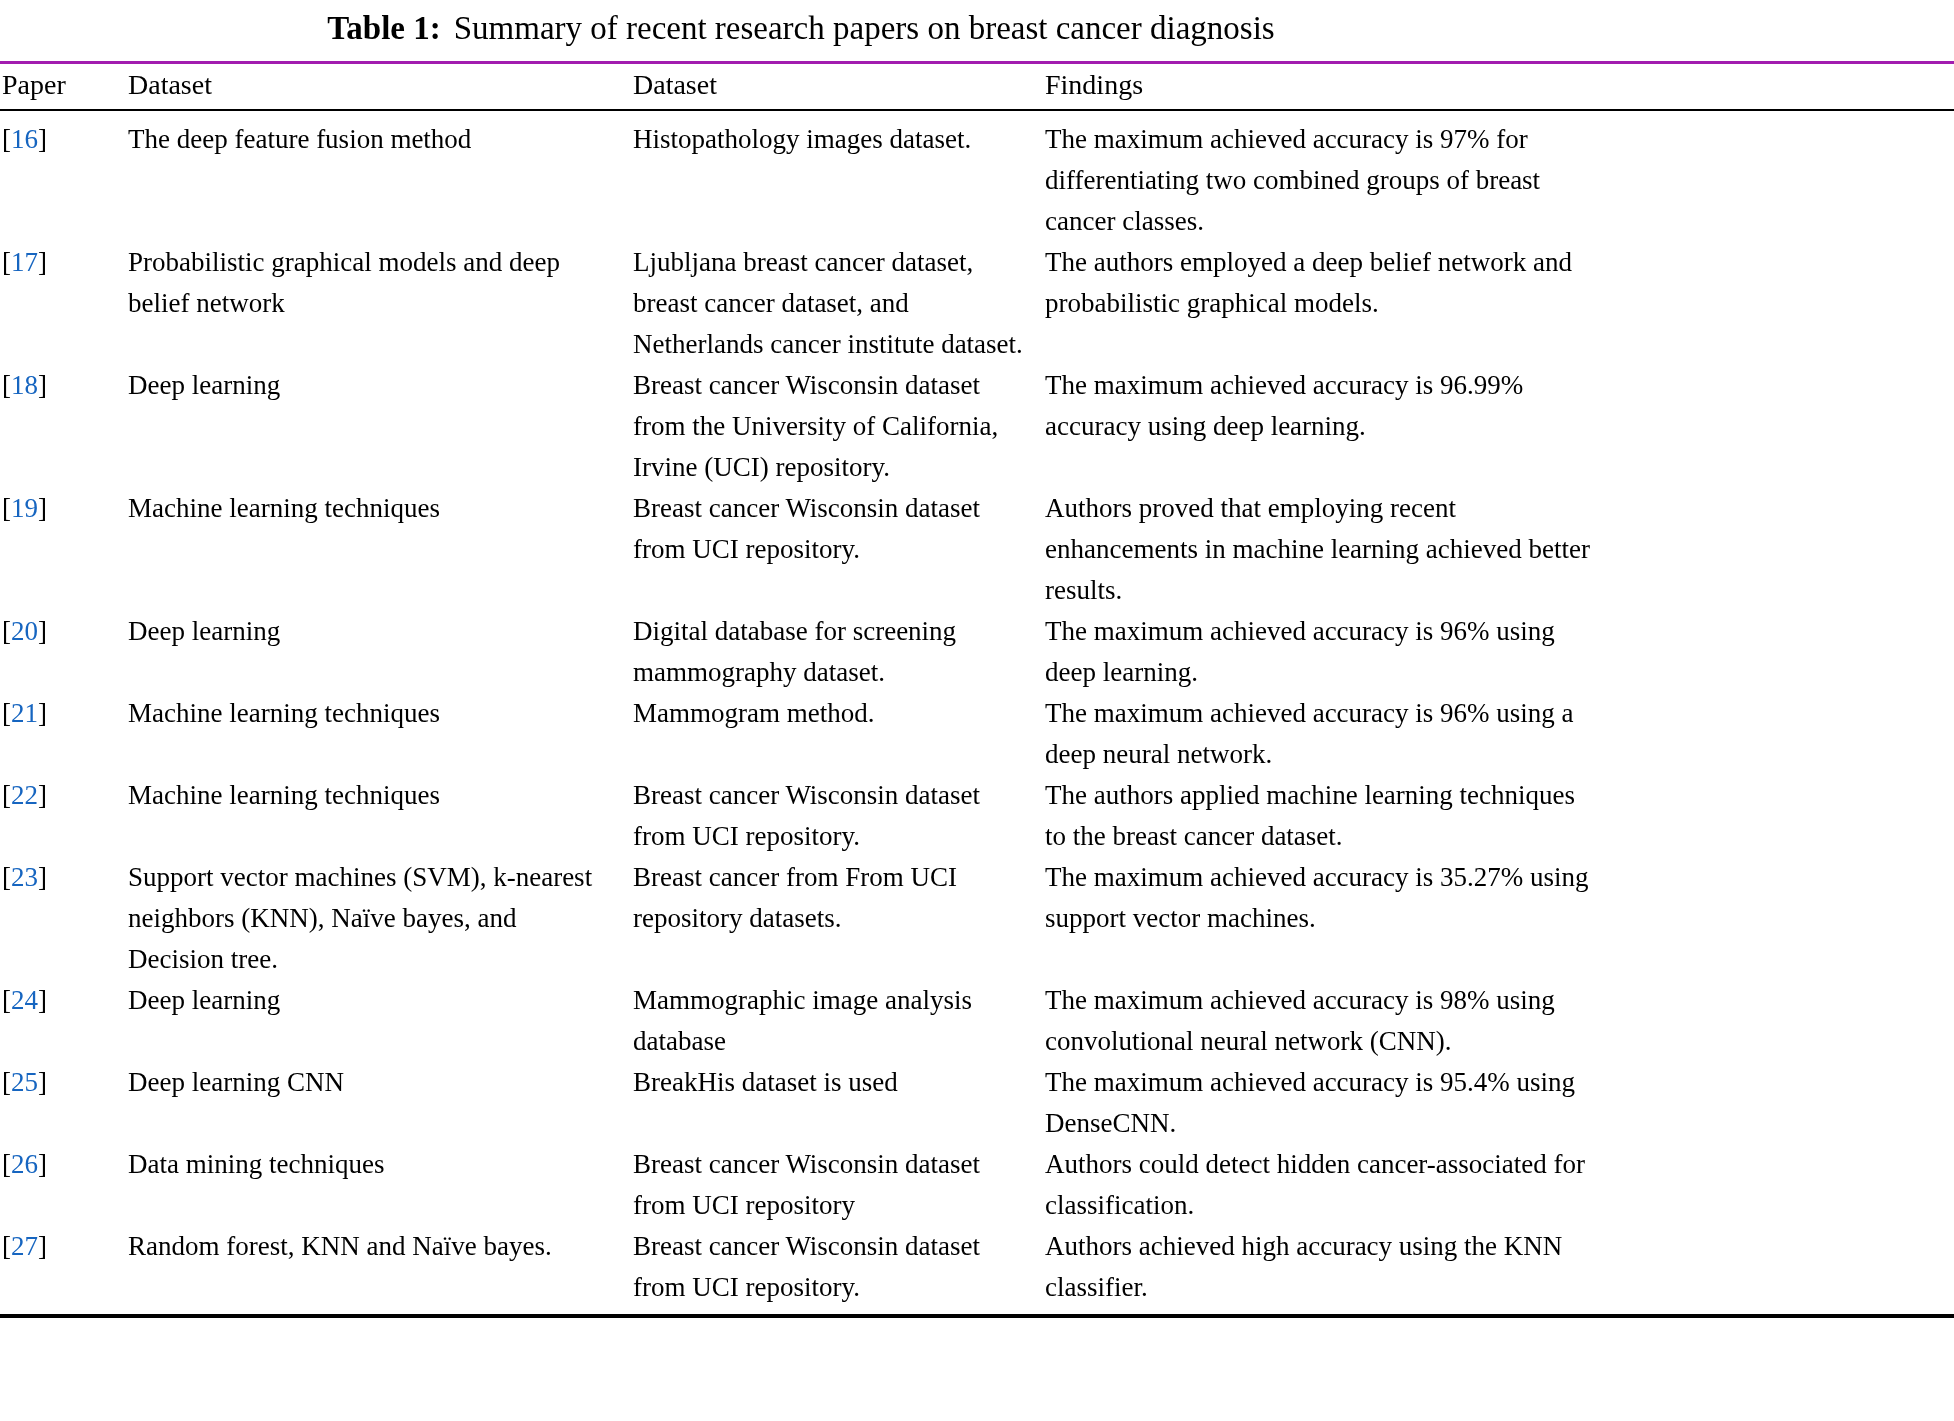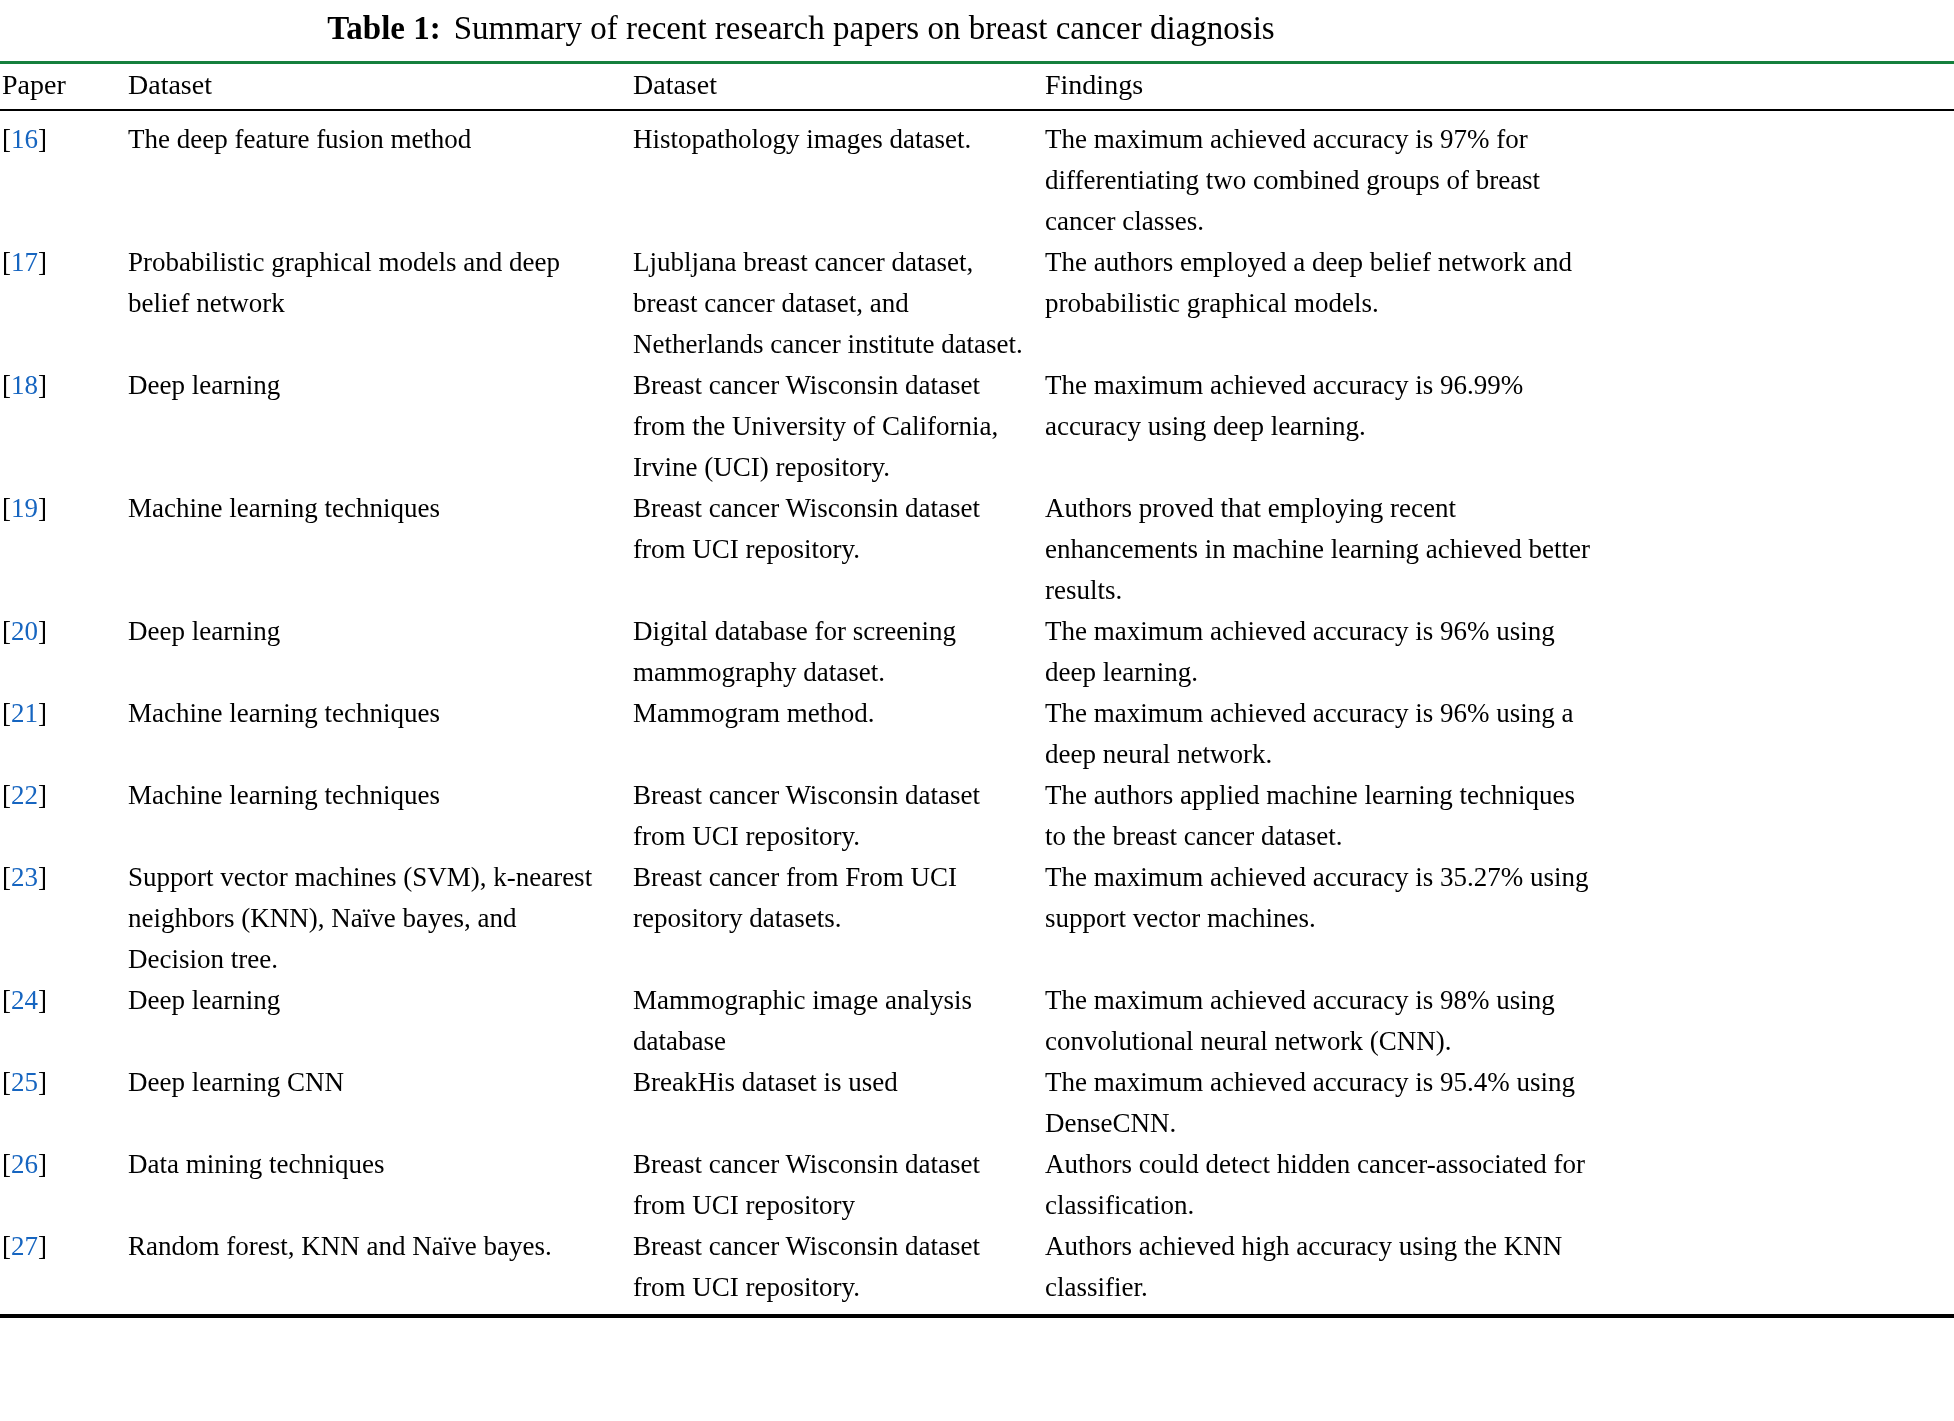--- a/index.html
+++ b/index.html
@@ -18,21 +18,21 @@
     margin: 6px 0 0 0;
     padding-bottom: 13px;
     white-space: nowrap;
   }
   .caption-label { font-weight: 700; }
   .caption-text { margin-left: 13px; }
 
   table.paper-table {
     width: 100%;
     border-collapse: collapse;
-    border-top: 3px solid #15803d;
+    border-top: 3px solid #a21caf;
     border-bottom: 4px solid #000;
     table-layout: fixed;
   }
   thead th {
     text-align: left;
     font-weight: 400;
     font-size: 28px;
     line-height: 1.1;
     padding: 6px 18px 8px 0;
     border-bottom: 2px solid #000;

